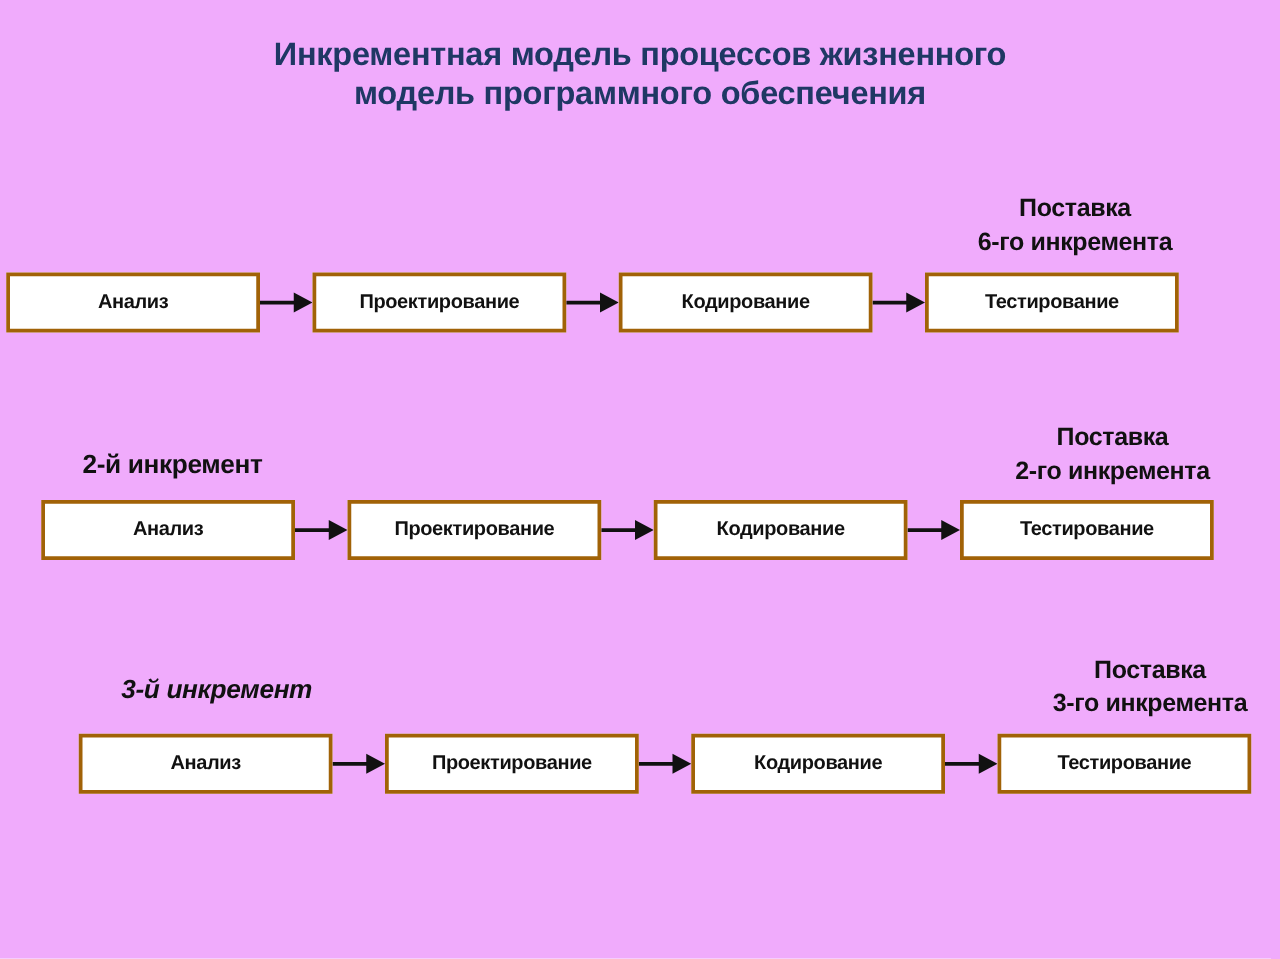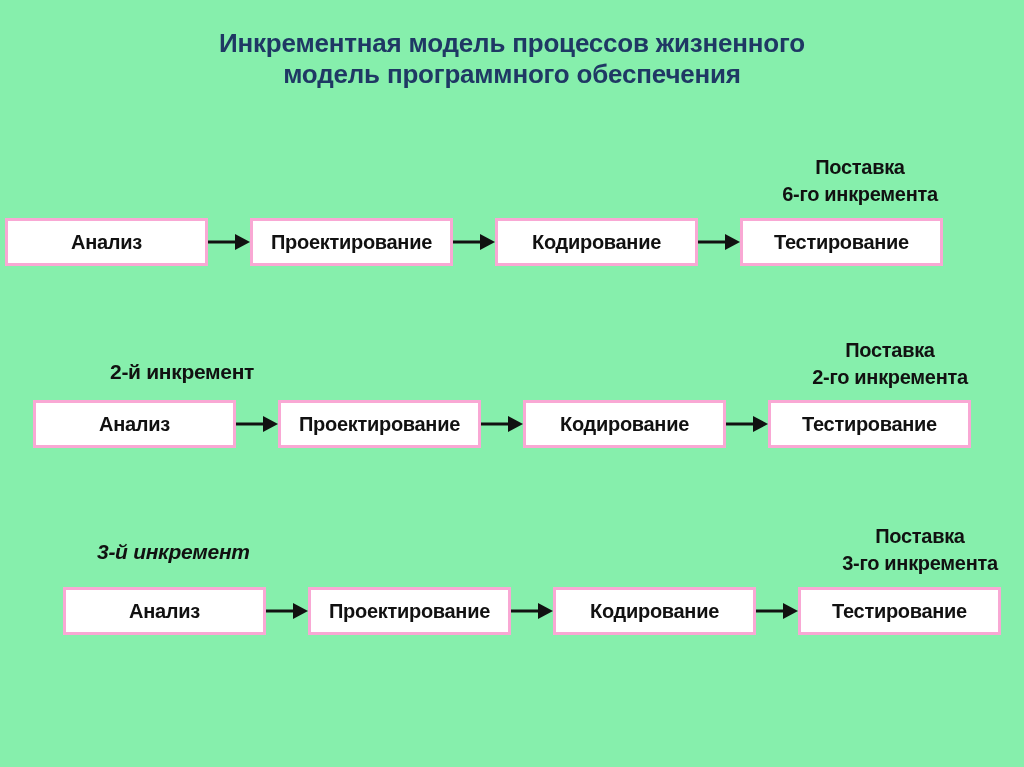--- a/index.html
+++ b/index.html
@@ -1,20 +1,20 @@
 <!DOCTYPE html>
 <html><head>
 <meta charset="utf-8">
 <style>
   html, body { margin: 0; padding: 0; background: #ffffff; }
   .canvas {
     position: relative;
     width: 1024px;
     height: 767px;
-    background: #86efac;
+    background: #f0abfc;
     font-family: "Liberation Sans", "DejaVu Sans", sans-serif;
     color: #111111;
     overflow: hidden;
   }
   .title {
     position: absolute;
     left: 0;
     top: 28px;
     width: 1024px;
     margin: 0;
@@ -26,21 +26,21 @@
     letter-spacing: -0.2px;
   }
   .inc-label {
     position: absolute;
     font-size: 21px;
     font-weight: bold;
     letter-spacing: -0.3px;
     white-space: nowrap;
   }
   .inc1 { left: 36px;  top: 169px; }
-  .inc2 { left: 66px;  top: 360px; margin-left: 44px; }
+  .inc2 { left: 66px;  top: 360px; }
   .inc3 { left: 97px;  top: 540px; font-style: italic; }
   .delivery-label {
     position: absolute;
     width: 224px;
     text-align: center;
     font-size: 20px;
     line-height: 27px;
     font-weight: bold;
     letter-spacing: -0.3px;
     margin-top: 20px;
@@ -54,26 +54,26 @@
     align-items: center;
     height: 48px;
   }
   .r1 { left: 5px;  top: 218px; }
   .r2 { left: 33px; top: 400px; }
   .r3 { left: 63px; top: 587px; }
   .box {
     box-sizing: border-box;
     width: 203px;
     height: 48px;
-    border: 3px solid #f9a8d4;
+    border: 3px solid #a16207;
     background: #ffffff;
     display: flex;
     align-items: center;
     justify-content: center;
-    font-size: 20px;
+    font-size: 16px;
     font-weight: bold;
     letter-spacing: -0.3px;
     white-space: nowrap;
     flex: 0 0 auto;
   }
   .arrow {
     flex: 0 0 auto;
     width: 42px;
     height: 22px;
     display: block;

